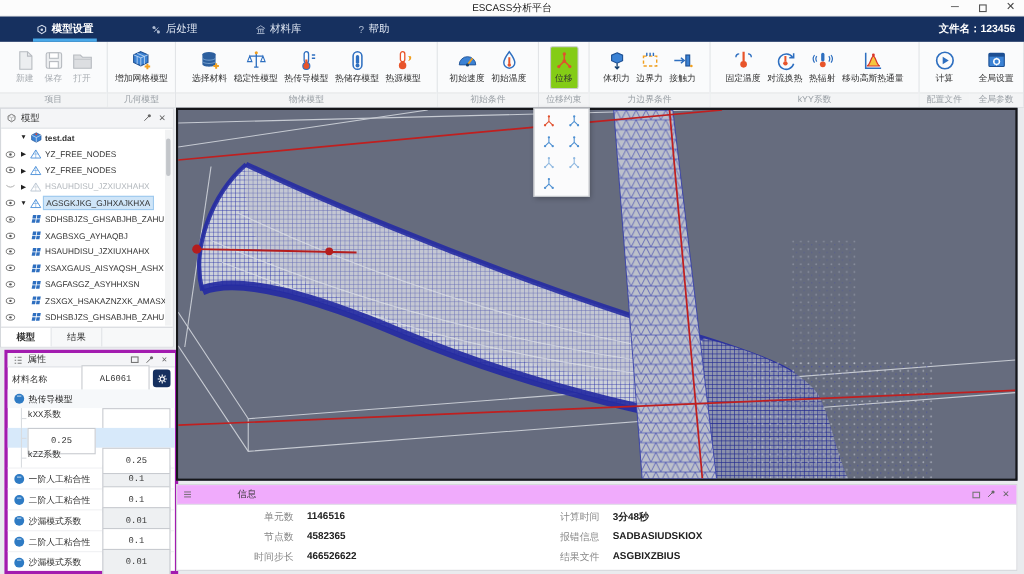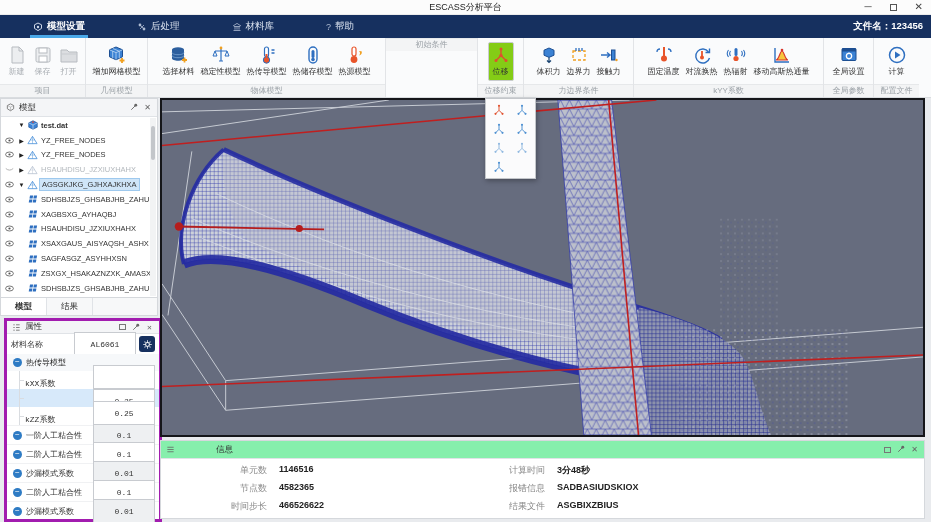--- a/index.html
+++ b/index.html
@@ -56,21 +56,21 @@
 
   .props-panel { position:absolute; left:4px; top:318px; width:158px; height:204px; background:#fff; border:3px solid #a21caf; display:flex; flex-direction:column; font-size:8px;font-family:Liberation Mono, monospace; }
   .prop-row { display:flex; align-items:center; height:20px; padding:0 4px; flex:none; }
   .prop-label { flex:1; color:#333; white-space:nowrap; overflow:hidden; }
   .prop-input { width:62px; height:24px; border:1px solid #c8cbd0; background:#fff; font-size:8px; display:flex; align-items:center; justify-content:center; flex:none; }
   .prop-input.gray { background:#eef0f2; }
   .gear-btn { width:16px; height:16px; background:#16305f; border-radius:3px; margin-left:3px; display:flex; align-items:center; justify-content:center; flex:none; }
   .gear-btn svg { width:11px; height:11px; }
   .sect-row { height:17px; display:flex; align-items:center; gap:4px; padding:0 6px; background:#f6f8fa; font-size:8px; color:#222; flex:none; }
   .minus-ico { width:9px; height:9px; border-radius:50%; background:#2e7bc4; color:#fff; font-size:8px; line-height:8px; text-align:center; flex:none; }
-  .krow { height:18px; display:flex; align-items:flex-end; padding:0 4px 0 18px; position:relative; flex:none; }
+  .krow { height:18px; display:flex; align-items:flex-start; padding:0 4px 0 18px; position:relative; flex:none; }
   .krow::before { content:""; position:absolute; left:12px; top:0; bottom:0; border-left:1px solid #d9dce0; }
   .krow::after { content:""; position:absolute; left:12px; top:50%; width:5px; border-top:1px solid #d9dce0; }
   .krow.selected { background:#d7e9fa;flex-direction:column; }
   .param-row { height:19px; display:flex; align-items:center; gap:4px; padding:0 4px 0 6px; border-top:1px solid #f0f1f3; flex:none; }
 
   
   .viewport { position:absolute; left:160px; top:98px; width:765px; height:339px; border:2px solid #15161a; background:#666c7e; }
   .viewport svg { width:100%; height:100%; display:block; }
 
   
@@ -121,21 +121,21 @@
   </div>
   <div class="menu-item">
     <span style="font-size:9px;color:#aebbd2;">?</span>
     <span>帮助</span>
   </div>
   <div class="filename">文件名：123456</div>
 </div>
 
 <div class="toolbar">
 
-  <div class="tgroup" style="width:86px">
+  <div class="tgroup" style="width:98px">
     <div class="tbuttons">
       <div class="tbtn disabled">
         <svg viewBox="0 0 20 20">
             <path d="M5 2h7l4 4v12H5z" fill="#eceef0" stroke="#b7bbc0"></path>
             <path d="M12 2v4h4" fill="none" stroke="#b7bbc0"></path>
           </svg>
         <span>新建</span>
       </div>
       <div class="tbtn disabled">
         <svg viewBox="0 0 20 20">
@@ -212,20 +212,38 @@
             <circle cx="9" cy="14.5" r="3.4" fill="#e8542a"></circle>
             <path d="M14 6c1.5 1.5 1.5 3-.2 4.6 2.4-.4 3.6-2.2 2.8-4.4z" fill="#f0a020"></path>
           </svg>
         <span>热源模型</span>
       </div>
     </div>
     <div class="tgroup-label">物体模型</div>
   </div>
 
   <div class="tgroup" style="width:92px">
+    <div class="tbuttons">
+      <div class="tbtn">
+        <svg viewBox="0 0 20 20">
+            <path d="M2.5 14a7.5 7.5 0 0 1 15 0z" fill="#3b82d4" stroke="#1d4f92" stroke-width="0.8"></path>
+            <path d="M10 14L14.5 8" stroke="#f0a020" stroke-width="1.6"></path>
+            <circle cx="10" cy="14" r="1.4" fill="#15406e"></circle>
+          </svg>
+        <span>初始速度</span>
+      </div>
+      <div class="tbtn">
+        <svg viewBox="0 0 20 20">
+            <path d="M10 2c3 4 5 7 5 10a5 5 0 0 1-10 0c0-3 2-6 5-10z" fill="none" stroke="#2e6fc0" stroke-width="1.3"></path>
+            <path d="M10 7v6" stroke="#e8542a" stroke-width="1.8"></path>
+            <circle cx="10" cy="14" r="1.6" fill="#e8542a"></circle>
+          </svg>
+        <span>初始温度</span>
+      </div>
+    </div>
     <div class="tgroup-label">初始条件</div>
   </div>
 
   <div class="tgroup" style="width:46px">
     <div class="tbuttons">
       <div class="tbtn selected">
         <svg viewBox="0 0 20 20">
             <g stroke="#e0502e" stroke-width="1.4" fill="none">
               <path d="M10 10.5V4M10 10.5l-5 5M10 10.5l5 5"></path>
             </g>
@@ -301,46 +319,46 @@
             <path d="M3 3v14h14" fill="none" stroke="#2e6fc0" stroke-width="1.4"></path>
             <path d="M4 15c3 0 4-9 6-9s3 9 6 9z" fill="#f6c63e" stroke="#d8342a" stroke-width="1.1"></path>
             <circle cx="10" cy="5" r="1.3" fill="#d8342a"></circle>
           </svg>
         <span>移动高斯热通量</span>
       </div>
     </div>
     <div class="tgroup-label">kYY系数</div>
   </div>
 
+  <div class="tgroup" style="width:45px;border-right:none">
+    <div class="tbuttons">
+      <div class="tbtn">
+        <svg viewBox="0 0 20 20">
+            <circle cx="10" cy="10" r="7.5" fill="none" stroke="#2e6fc0" stroke-width="1.5"></circle>
+            <path d="M8 6.5v7l5.5-3.5z" fill="#2e6fc0"></path>
+          </svg>
+        <span>计算</span>
+      </div>
+    </div>
+    <div class="tgroup-label">配置文件</div>
+  </div>
+
   <div class="tgroup" style="width:50px">
     <div class="tbuttons">
       <div class="tbtn">
         <svg viewBox="0 0 20 20">
             <rect x="3" y="3.5" width="14" height="12" rx="1" fill="#3b82d4" stroke="#1d4f92"></rect>
             <rect x="3" y="3.5" width="14" height="3" fill="#1d4f92"></rect>
             <circle cx="10" cy="11" r="2.6" fill="none" stroke="#fff" stroke-width="1.2"></circle>
             <path d="M10 7.5v1.2M10 13.3v1.2M6.8 11h1.2M12 11h1.2" stroke="#fff" stroke-width="1.1"></path>
           </svg>
         <span>全局设置</span>
       </div>
     </div>
     <div class="tgroup-label">全局参数</div>
-  </div>
-
-  <div class="tgroup" style="width:45px;border-right:none">
-    <div class="tbuttons">
-      <div class="tbtn">
-        <svg viewBox="0 0 20 20">
-            <circle cx="10" cy="10" r="7.5" fill="none" stroke="#2e6fc0" stroke-width="1.5"></circle>
-            <path d="M8 6.5v7l5.5-3.5z" fill="#2e6fc0"></path>
-          </svg>
-        <span>计算</span>
-      </div>
-    </div>
-    <div class="tgroup-label">配置文件</div>
   </div>
 
 </div>
 
 <div class="tree-panel">
   <div class="panel-header">
     <svg width="9" height="9" viewBox="0 0 10 10">
         <path d="M5 1l3.5 1.8v3.6L5 8.6 1.5 6.4V2.8z" fill="none" stroke="#777"></path>
         <path d="M1.5 2.8L5 4.6l3.5-1.8M5 4.6v4" stroke="#999" fill="none" stroke-width="0.6"></path>
       </svg>
@@ -788,21 +806,21 @@
           <path d="M10 10.5V4M10 10.5l-5 5M10 10.5l5 5"></path>
         </g>
         <circle cx="10" cy="4" r="1.5" fill="#4d8fd1"></circle>
         <circle cx="5" cy="15.5" r="1.5" fill="#4d8fd1"></circle>
         <circle cx="15" cy="15.5" r="1.5" fill="#4d8fd1"></circle>
       </svg>
   </div>
 </div>
 
 <div class="info-panel">
-  <div class="panel-header" style="background:#86efac;gap:41px;">
+  <div class="panel-header" style="background:#f0abfc;gap:41px;">
     <svg width="9" height="9" viewBox="0 0 10 10">
         <path d="M1.5 2.5h7M1.5 5h7M1.5 7.5h7" stroke="#666" stroke-width="0.9"></path>
       </svg>
     <span>信息</span>
     <div class="ph-spacer">
       <span class="ph-restore"></span>
       <svg class="ph-ico" width="9" height="9" viewBox="0 0 10 10">
           <line x1="7.5" y1="2.5" x2="2.5" y2="7.5" stroke="#666"></line>
           <circle cx="7.5" cy="2.5" r="1.6" fill="#666"></circle>
         </svg>

